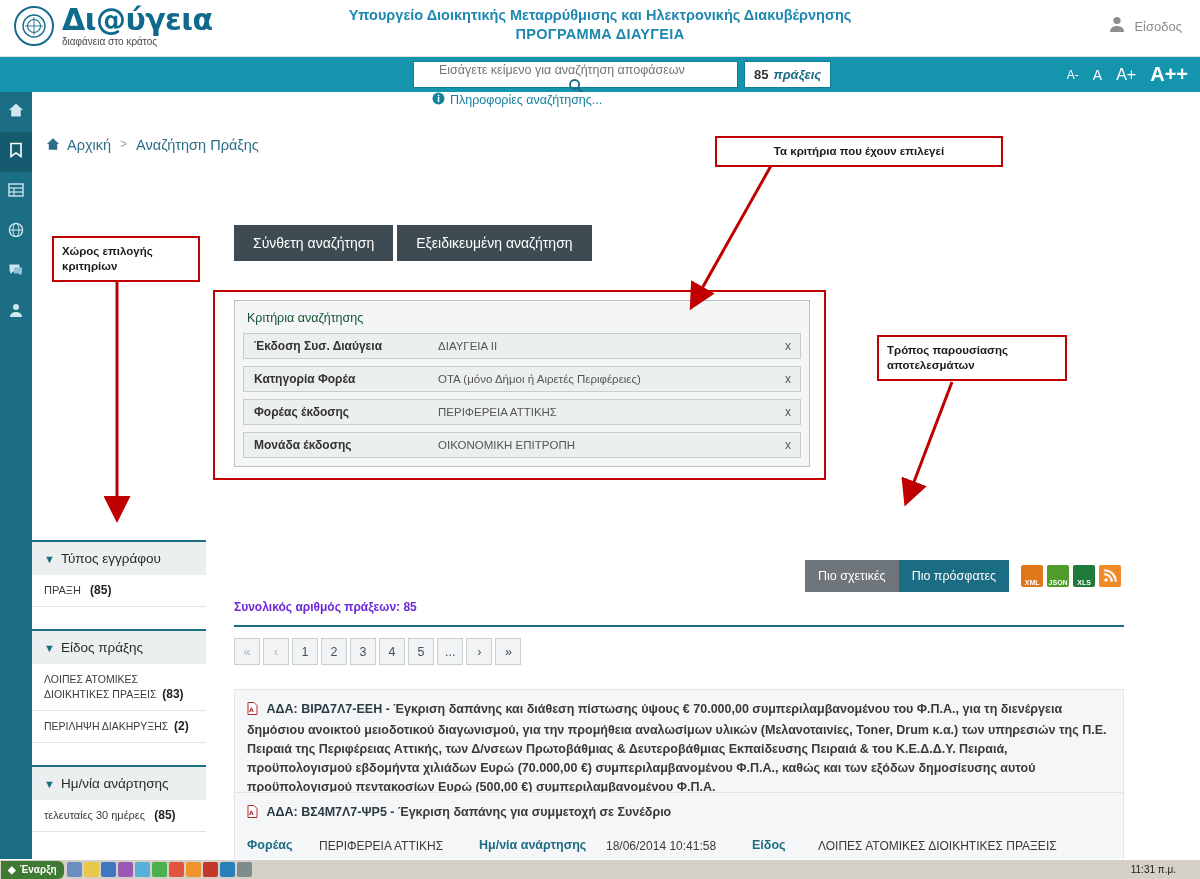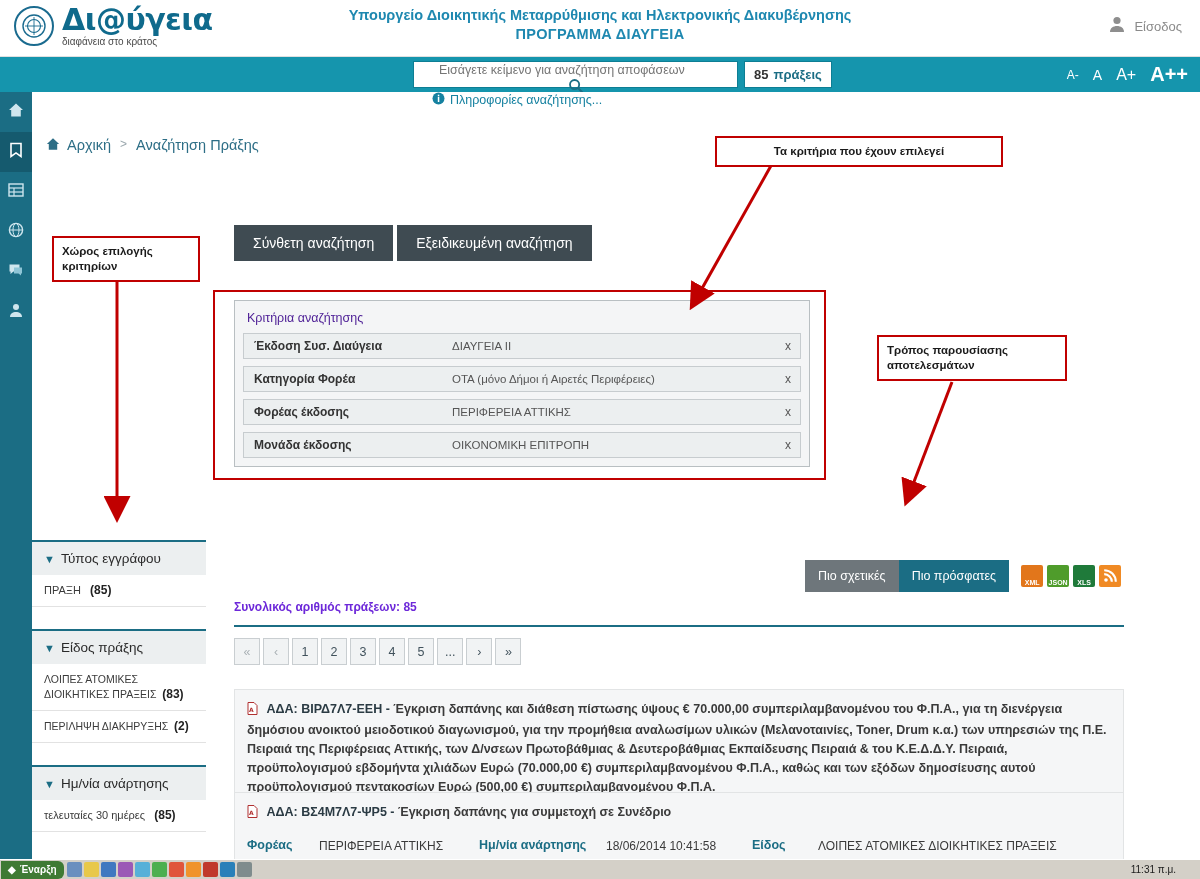--- a/index.html
+++ b/index.html
@@ -57,21 +57,21 @@
   }
   .search-icon-btn {
     width:30px; display:flex; align-items:center; justify-content:center; cursor:pointer;
   }
   .count-badge {
     position:absolute; left:744px; top:4px; height:27px;
     background:#fff; border:1px solid #0d7e94; color:#1b6d84;
     display:flex; align-items:center; padding:0 9px; font-size:13px;
   }
   .count-badge b { font-weight:bold; margin-right:5px; color:#333; }
-  .count-badge span { font-weight:bold; color:#1b6d84; }
+  .count-badge span { font-weight:bold; font-style:italic; color:#1b6d84; }
   .fontsizes {
     position:absolute; right:12px; top:0; height:35px;
     display:flex; align-items:center; color:#ffffff;
   }
   .fontsizes span { margin-left:14px; cursor:pointer; }
   .fs1 { font-size:12px; } .fs2 { font-size:14px; } .fs3 { font-size:16px; }
   .fs4 { font-size:20px; font-weight:bold; }
 
   
   .rail {
@@ -121,24 +121,24 @@
     background:#3f4b52; color:#ffffff; font-size:14px;
     padding:10px 19px; margin-right:4px; cursor:pointer;
   }
   .tab.alt { background:#3f4b52; }
 
   
   .criteria {
     position:absolute; left:202px; top:208px; width:576px;
     border:1px solid #b9bfc2; background:#f4f5f6; padding:8px;
   }
-  .criteria-title { font-size:12.5px; color:#4c1d95; padding:2px 2px 8px 4px; }
+  .criteria-title { font-size:12.5px; color:#14532d; padding:2px 2px 8px 4px; }
   .crit-row {
     background:#eceff0; border:1px solid #c7cccf; height:26px;
-    display:flex; align-items:center; margin-bottom:7px; position:relative;gap:14px;
+    display:flex; align-items:center; margin-bottom:7px; position:relative;
   }
   .crit-label {
     width:194px; font-size:12px; font-weight:bold; color:#333; padding-left:10px;
   }
   .crit-value { font-size:11.5px; color:#555; }
   .crit-x {
     position:absolute; right:9px; top:5px; font-size:12px; color:#555; cursor:pointer;
   }
 
   

